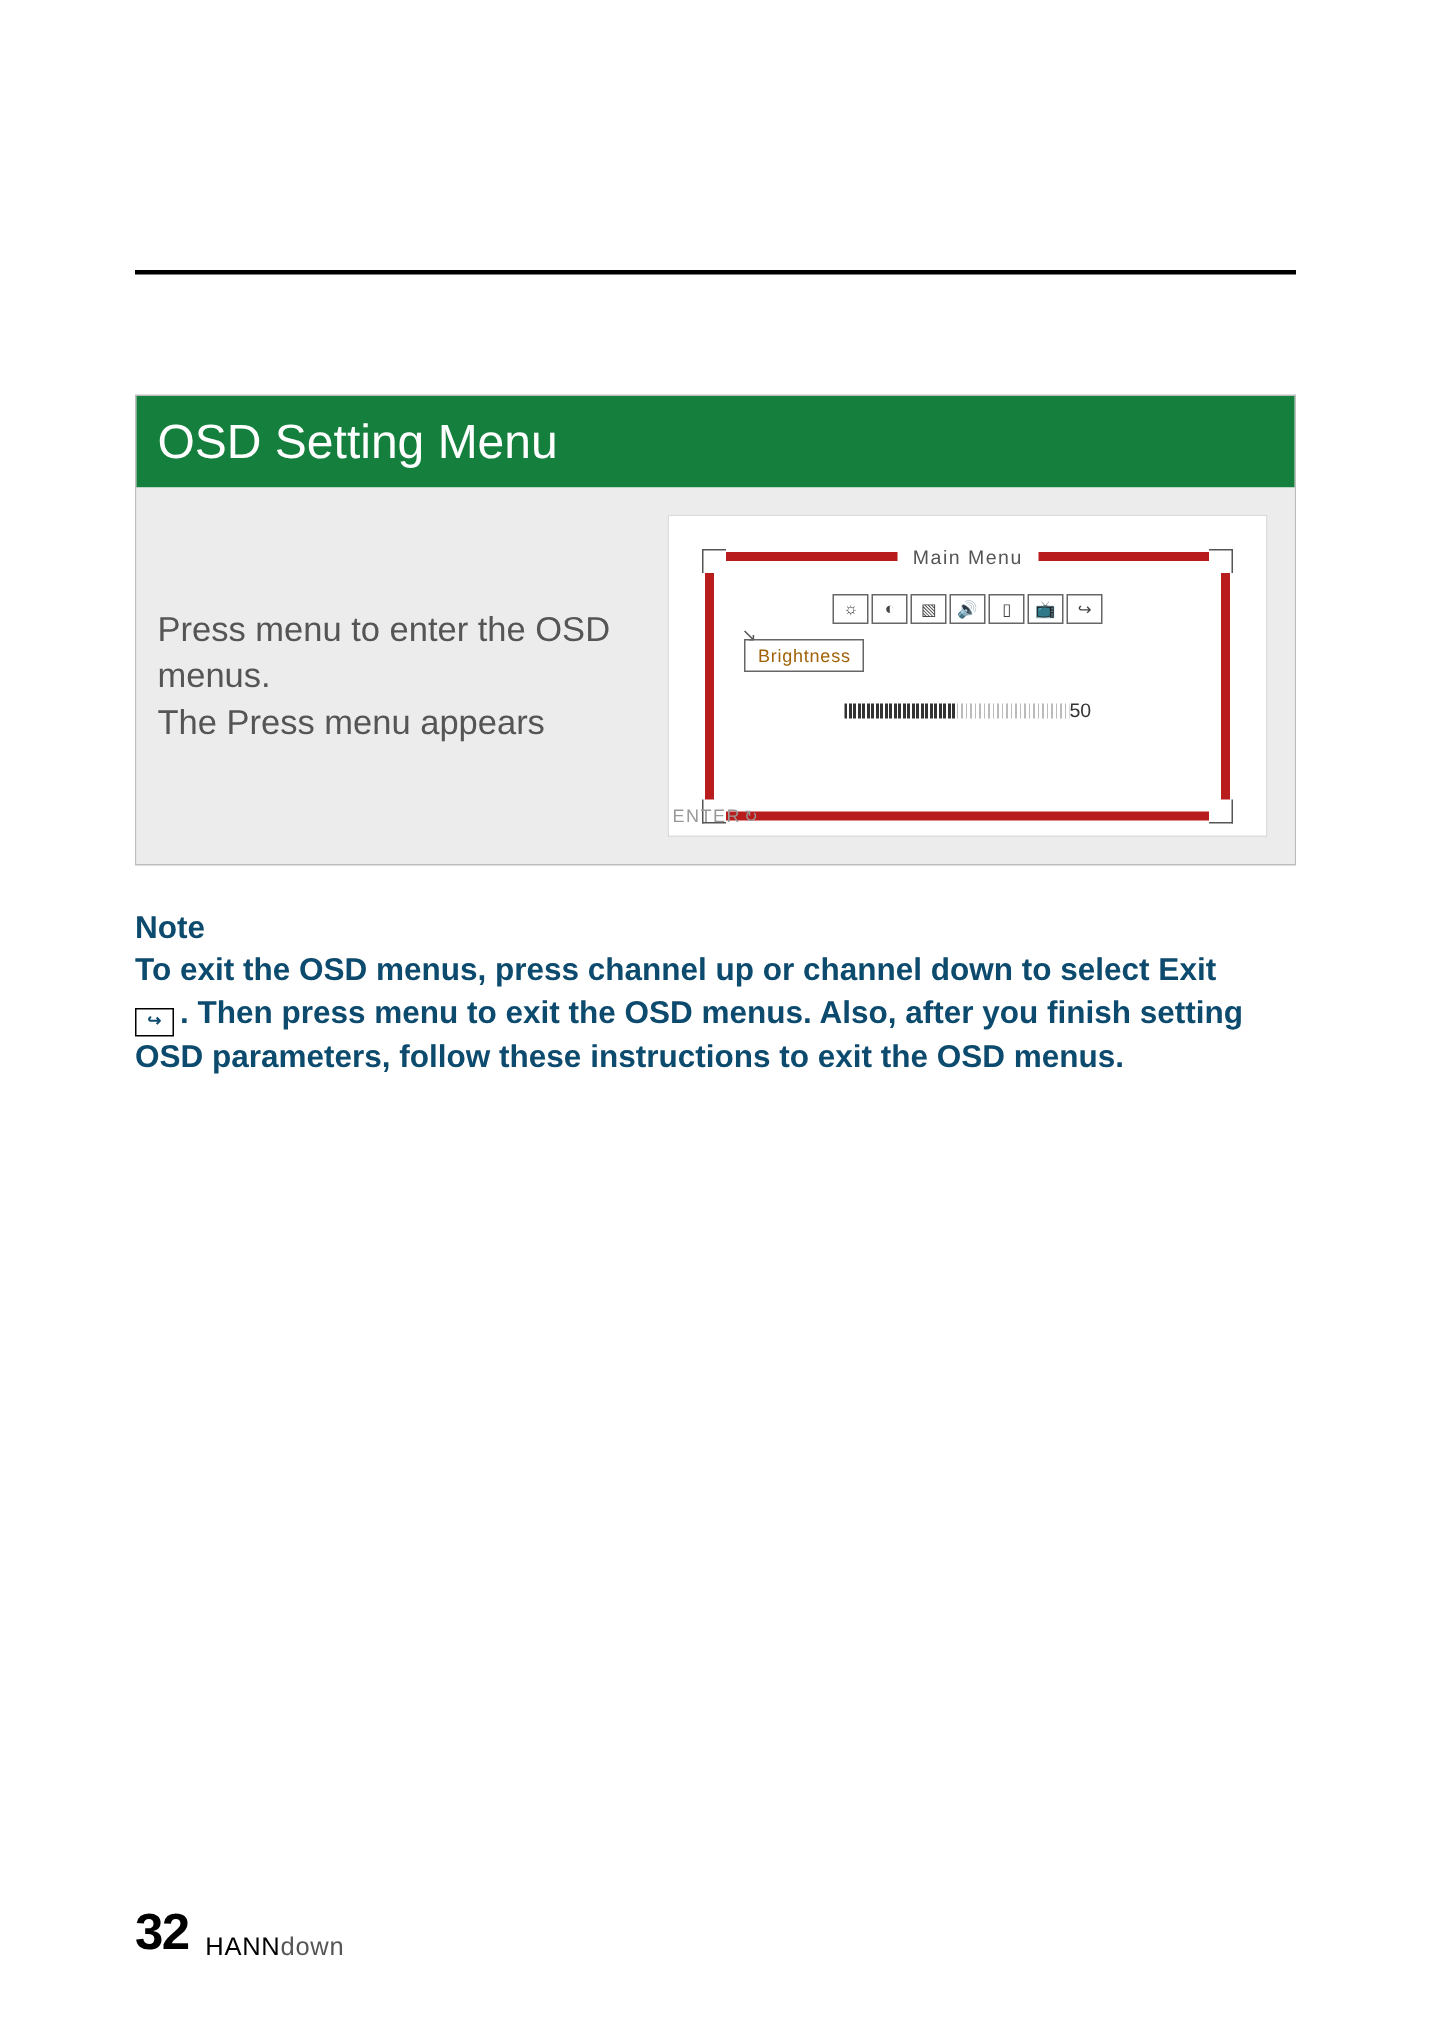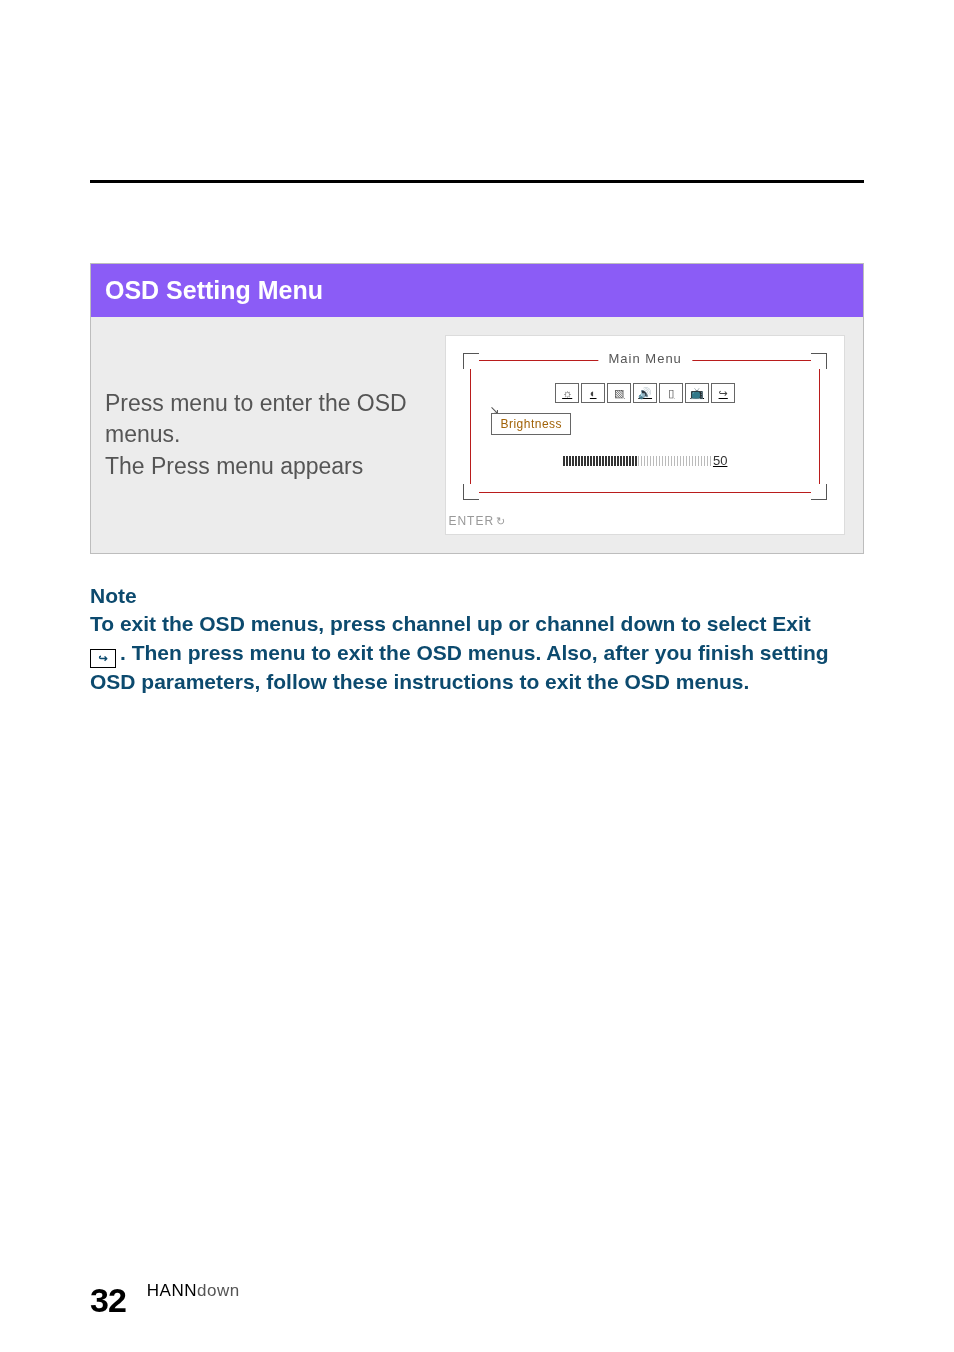--- a/index.html
+++ b/index.html
@@ -17,25 +17,25 @@
     }
     .top-rule {
       border-top: 3px solid #000;
       margin-top: 90px;
       margin-bottom: 80px;
     }
     .osd-box {
       border: 1px solid #bdbdbd;
     }
     .osd-header {
-      background: #8b5cf6;
+      background: #15803d;
       color: #fff;
       padding: 12px 14px;
-      font-size: 25px;
-      font-weight: bold;
+      font-size: 32px;
+      font-weight: normal;
     }
     .osd-body {
       background: #ececec;
       display: flex;
       align-items: stretch;
       padding: 18px 18px 18px 14px;
     }
     .osd-left {
       flex: 0 0 46%;
       display: flex;
@@ -48,25 +48,24 @@
     .osd-right {
       flex: 1;
       background: #fff;
       border: 1px solid #dcdcdc;
       padding: 14px 18px 10px 18px;
       position: relative;
       min-height: 200px;
     }
     .main-menu-frame {
       position: relative;
-      border: 1px solid #b91c1c;
+      border: 6px solid #b91c1c;
       border-radius: 2px;
       margin: 10px 6px 0 6px;
-      padding: 22px 12px 24px 12px;
-      text-decoration: underline;
+      padding: 22px 12px 60px 12px;
     }
     .corner {
       position: absolute;
       width: 16px;
       height: 16px;
       border: 1px solid #555;
       background: #fff;
     }
     .corner.tl { top: -8px; left: -8px; border-right: none; border-bottom: none; }
     .corner.tr { top: -8px; right: -8px; border-left: none; border-bottom: none; }
@@ -176,25 +175,24 @@
       width: 26px;
       height: 19px;
       border: 1.5px solid #000;
       font-size: 11px;
       vertical-align: -2px;
       font-weight: bold;
       margin-right: 4px;
     }
     .footer {
       position: absolute;
-      bottom: 32px;
+      bottom: 44px;
       left: 90px;
       display: flex;
-      align-items: flex-start;
-      gap: 10px;
+      align-items: flex-end;
     }
     .page-num {
       font-size: 34px;
       font-weight: 900;
       font-family: Arial Black, Arial, sans-serif;
       letter-spacing: -1px;
     }
     .brand {
       font-size: 17px;
       letter-spacing: 0.5px;

